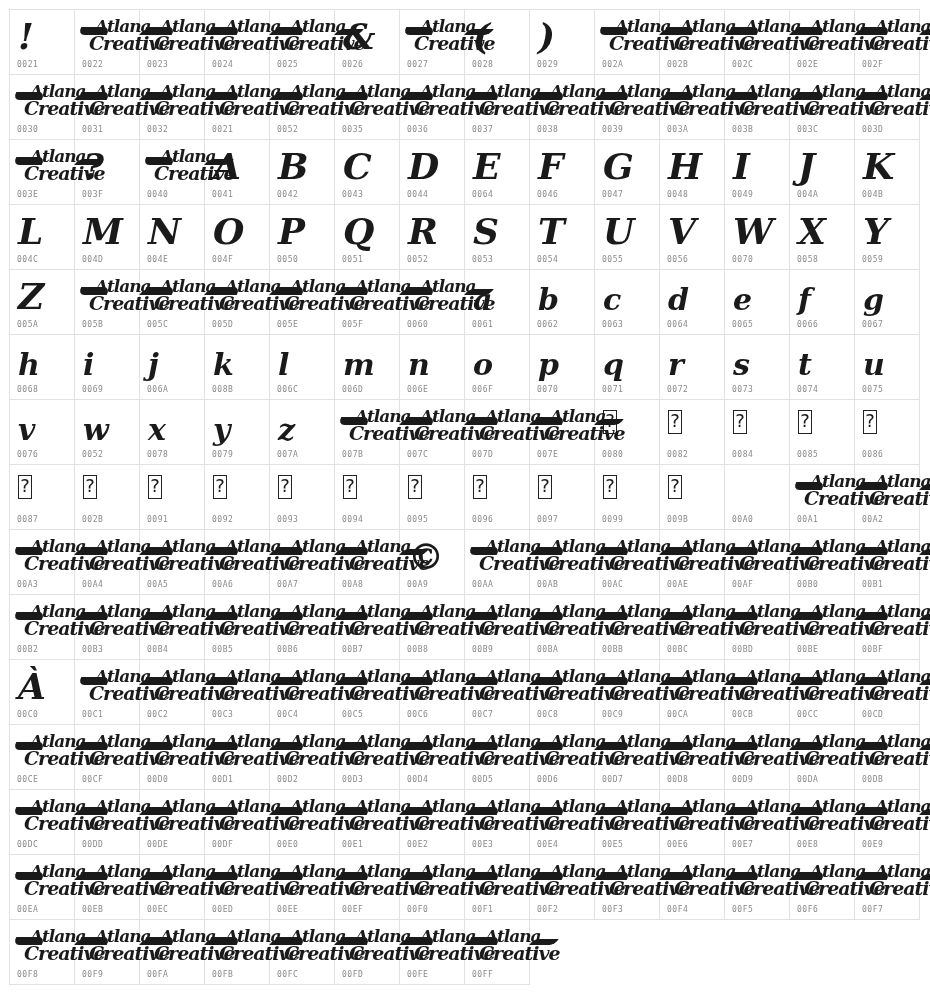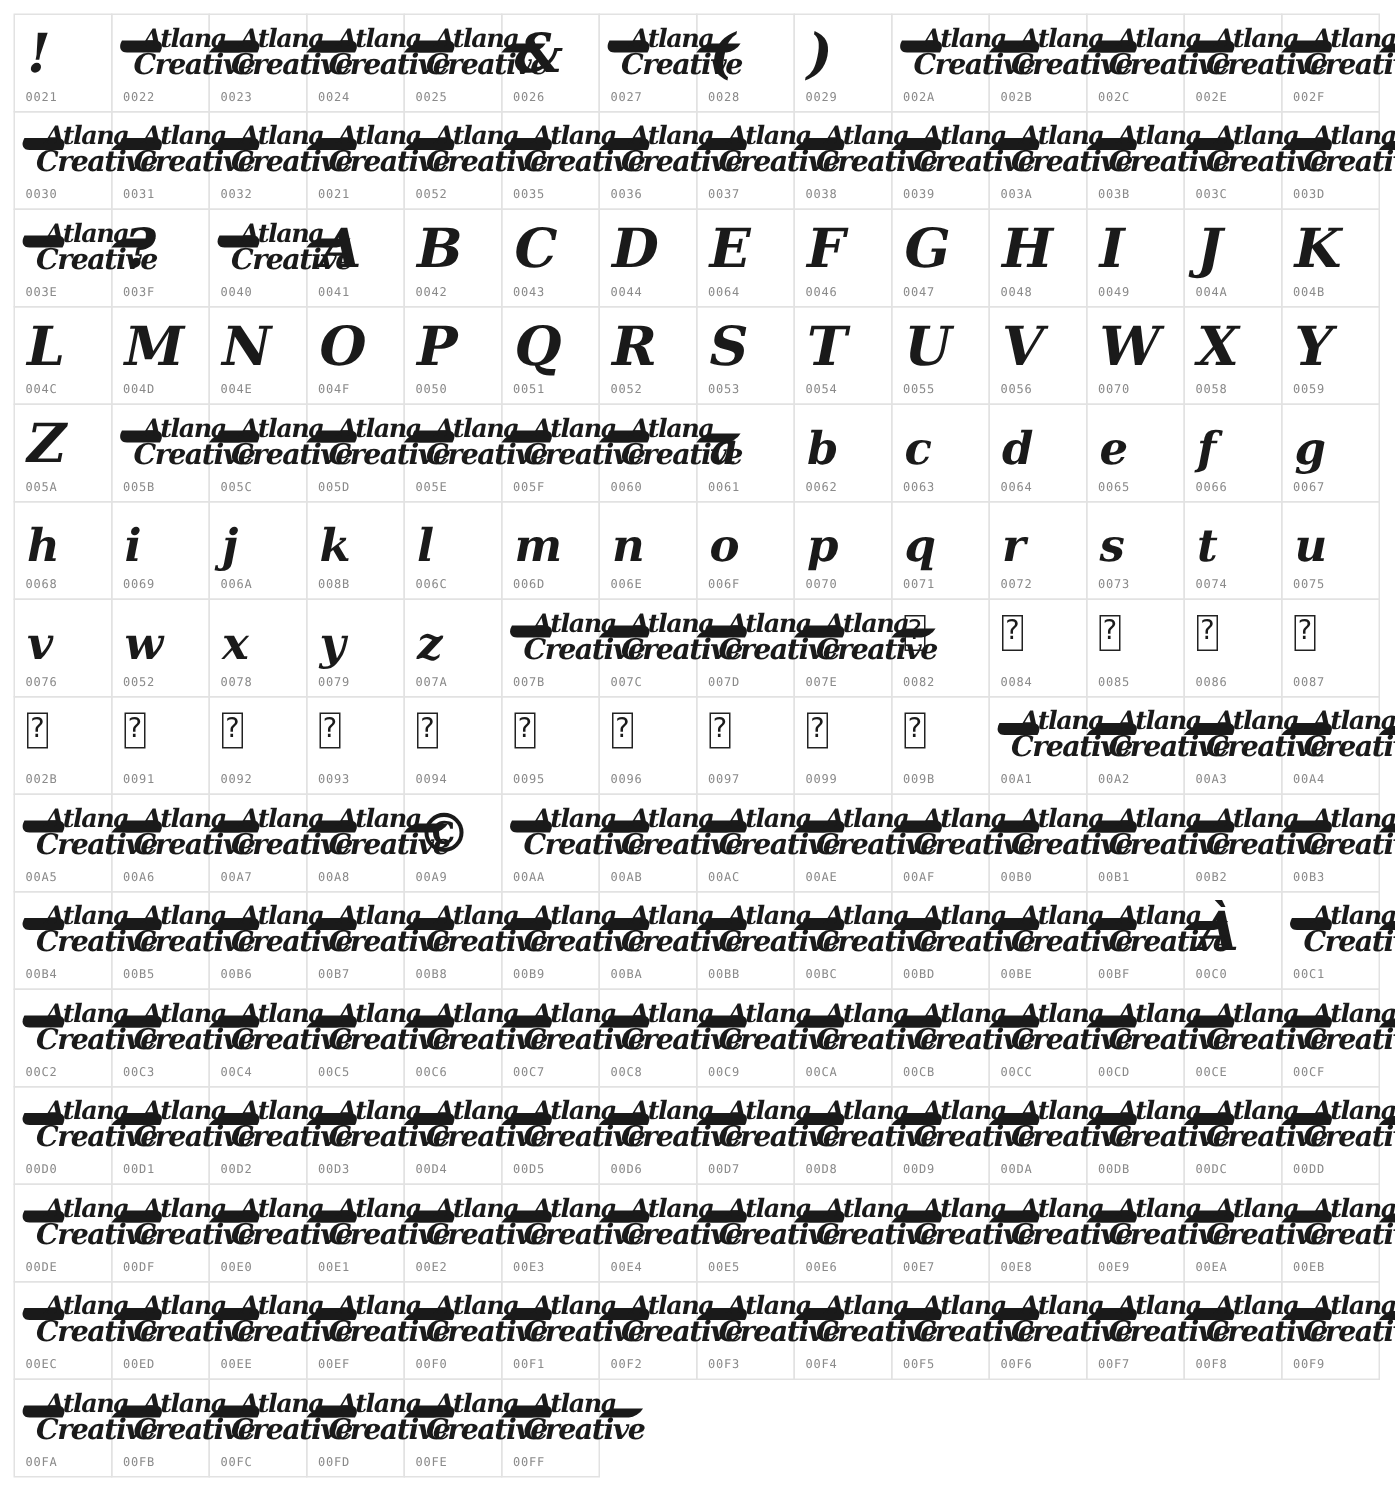--- a/index.html
+++ b/index.html
@@ -647,20 +647,24 @@
     <div class="logo">
     <span class="swoosh"></span>
     <span class="l1">Atlana</span>
     <span class="swoosh2"></span>
     <span class="l2">Creative</span>
   </div>
       <span class="code">007E</span>
   </div>
     <div class="cell">
     <span class="glyph missing">?</span>
+    <span class="code">0080</span>
+  </div>
+    <div class="cell">
+    <span class="glyph missing">?</span>
     <span class="code">0082</span>
   </div>
     <div class="cell">
     <span class="glyph missing">?</span>
     <span class="code">0084</span>
   </div>
     <div class="cell">
     <span class="glyph missing">?</span>
     <span class="code">0085</span>
   </div>
@@ -707,20 +711,24 @@
     <div class="cell">
     <span class="glyph missing">?</span>
     <span class="code">0099</span>
   </div>
     <div class="cell">
     <span class="glyph missing">?</span>
     <span class="code">009B</span>
   </div>
     <div class="cell">
 
+    <span class="code">00A0</span>
+  </div>
+    <div class="cell">
+
     <div class="logo">
     <span class="swoosh"></span>
     <span class="l1">Atlana</span>
     <span class="swoosh2"></span>
     <span class="l2">Creative</span>
   </div>
       <span class="code">00A1</span>
   </div>
     <div class="cell">
 

